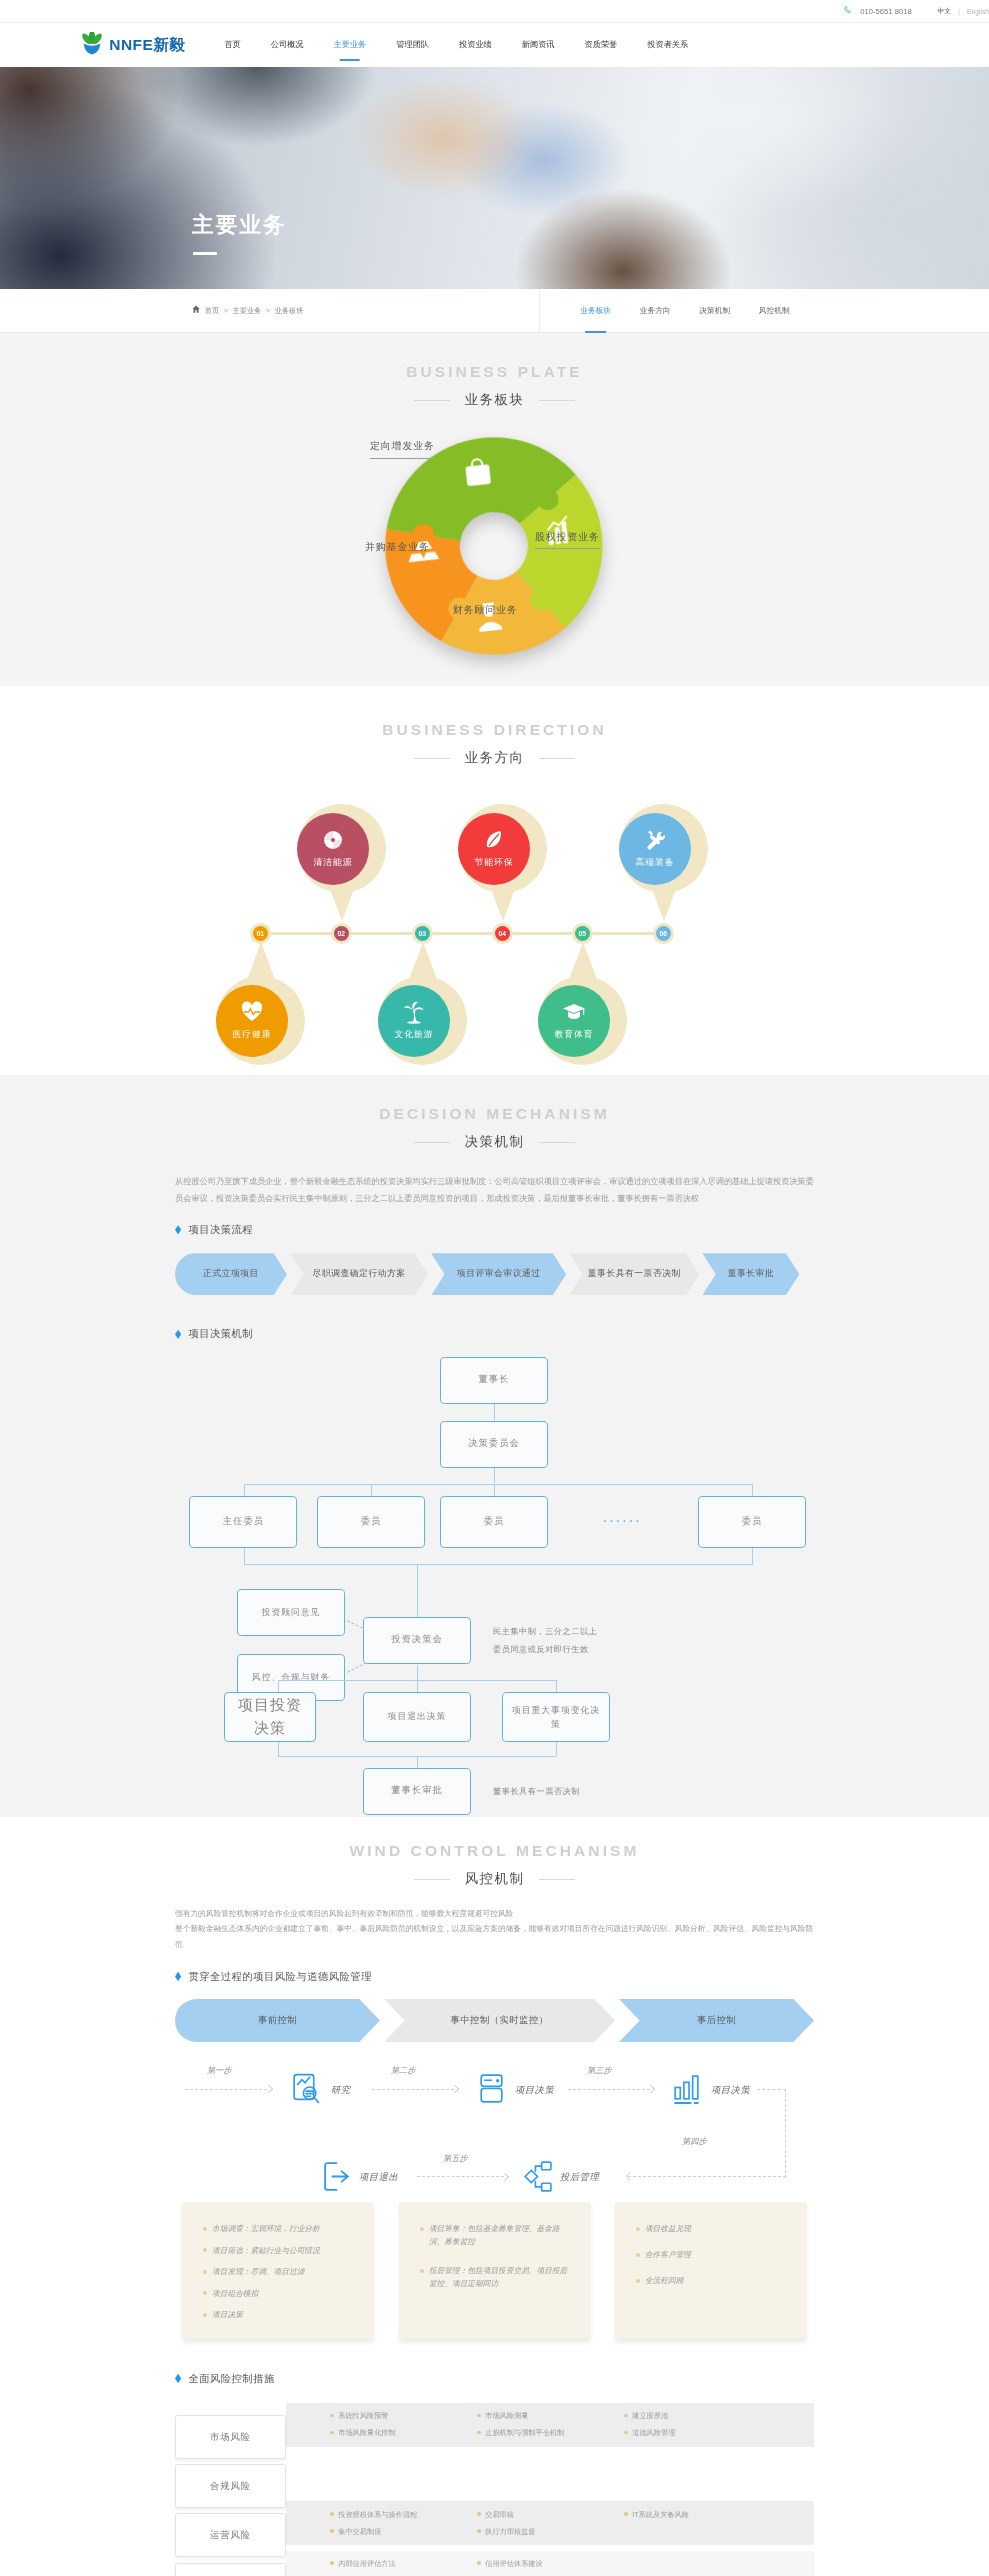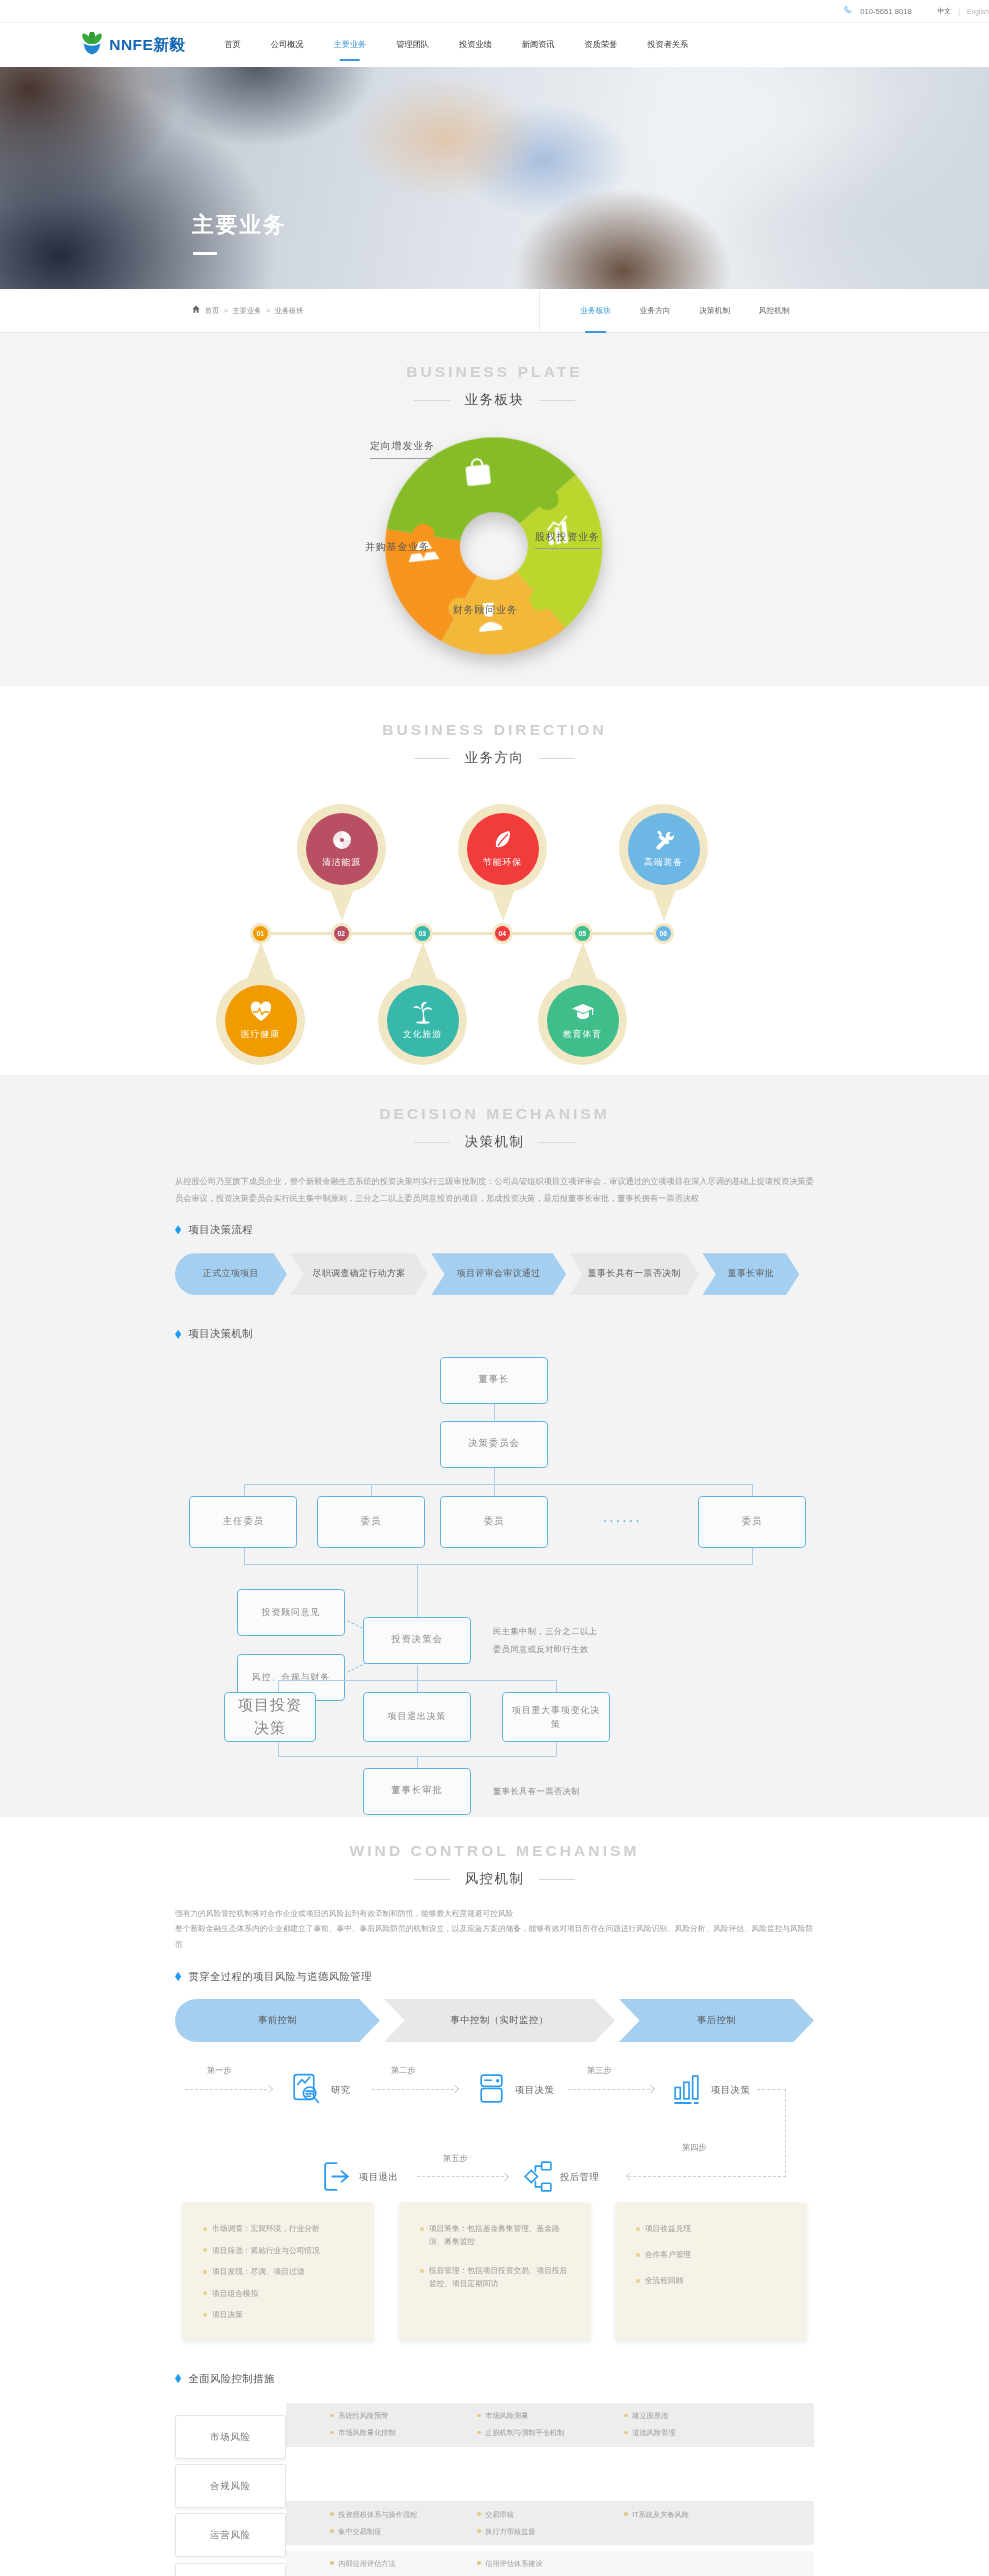--- a/index.html
+++ b/index.html
@@ -63,21 +63,21 @@
   .lbl-right { left:262px; top:106px;}
   .lbl-left { left:92px; top:116px;}
   .lbl-bottom { left:180px; top:179px;}
 
   
   .sec-dir { position:relative; height:389px; background:#fff; overflow:hidden; padding-top:35px;}
   .tl-bar { position:absolute; left:256px; top:246px; width:413px; height:3.1px; background:#efe3bd; border-radius:1.5px;}
   .tl-dot { position:absolute; top:237px; width:20.6px; height:20.6px; border-radius:50%; background:#f2e7c4; display:flex; align-items:center; justify-content:center; z-index:3;}
   .tl-dot i { width:15.5px; height:15.5px; border-radius:50%; display:flex; align-items:center; justify-content:center; color:#fff; font-size:6.7px; font-weight:bold; font-style:normal;}
   .pin { position:absolute; width:89px; z-index:2;}
-  .pin .bulb { width:89px; height:89px; border-radius:50%; background:#f2e7c4; display:flex; align-items:center; justify-content:center; position:relative; z-index:2;}
+  .pin .bulb { width:89px; height:89px; border-radius:50%; background:#f2e7c4; display:flex; align-items:center; position:relative; z-index:2;}
   .pin .tail-down { position:absolute; left:50%; transform:translateX(-50%); top:77px; width:0; height:0; border-left:15.5px solid transparent; border-right:15.5px solid transparent; border-top:40px solid #f2e7c4; z-index:1;}
   .pin .tail-up { position:absolute; left:50%; transform:translateX(-50%); top:-34px; width:0; height:0; border-left:15.5px solid transparent; border-right:15.5px solid transparent; border-bottom:40px solid #f2e7c4; z-index:1;}
   .core { width:72px; height:72px; border-radius:50%; display:flex; flex-direction:column; align-items:center; justify-content:center; gap:4.6px;}
   .core svg { width:24px; height:24px;}
   .core .lbl { color:#fff; font-size:8.8px; letter-spacing:1px;}
 
   
   .sec-dec { height:742px; background:#f3f3f3; overflow:hidden; padding-top:30px;}
   .dec-para { width:639px; margin:21.6px auto 0; font-size:8.2px; color:#9a9a9a; line-height:2.1; text-align:justify;}
   .dec-flowhead { width:639px; margin:15.5px auto 0;}
@@ -98,21 +98,21 @@
   .onote { position:absolute; font-size:8.2px; color:#8a8a8a; letter-spacing:0.5px;}
 
   
   .sec-wind { height:809px; background:#fff; overflow:hidden; padding-top:25px;}
   .wind-para { width:639px; margin:17.5px auto 0; font-size:7.7px; color:#9a9a9a; line-height:2.0;}
   .wind-headwrap { width:639px; margin:17.5px auto 0;}
   .ribbon2 { width:639px; margin:15.5px auto 0; display:flex; gap:4.1px; height:43px;}
   .rib2 { font-size:9.3px;}
   .rib2.rib-first { border-radius:21.6px 0 0 21.6px; clip-path:polygon(0 0, calc(100% - 20.6px) 0, 100% 50%, calc(100% - 20.6px) 100%, 0 100%);}
   .rib2.rib-mid { clip-path:polygon(0 0, calc(100% - 20.6px) 0, 100% 50%, calc(100% - 20.6px) 100%, 0 100%, 20.6px 50%);}
-  .steps { position:relative; width:639px; height:289px; margin:15.5px auto 0;}
+  .steps { position:relative; width:639px; height:289px; margin:15.5px auto 0;font-style:italic;}
   .stepnum { position:absolute; font-size:8.2px; color:#8a8a8a;}
   .steplbl { position:absolute; font-size:9.3px; color:#666; letter-spacing:0.5px;}
   .dash { position:absolute; border-top:1px dashed #cfcfcf;}
   .dashv { position:absolute; border-left:1px dashed #cfcfcf;}
   .chev { position:absolute; width:5.7px; height:5.7px; border-top:1px solid #cfcfcf; border-right:1px solid #cfcfcf;}
   .chev.r { transform:rotate(45deg);}
   .chev.l { transform:rotate(-135deg);}
   .sicon { position:absolute; width:33px; height:33px;}
   .bbox { position:absolute; top:144px; width:192px; height:137px; background:#f6f2e8; border-radius:3.1px; box-shadow:0 3.6px 4.6px rgba(0,0,0,.07); padding:21.6px 18.5px 10.3px 20.6px;}
   .bitem { display:flex; gap:5.2px; font-size:7.7px; color:#9a9a9a; line-height:1.65;}
@@ -495,21 +495,21 @@
       <span class="chev r" style="left:327px; top:116px"></span>
     <div class="sicon" style="left:346px; top:102px" data-interactable="false">
       <svg viewBox="0 0 64 64" fill="none" stroke="#2d9cf0" stroke-width="3.2" stroke-linecap="round">
         <path d="M8 32 l12-12 12 12 -12 12 z"></path>
         <rect x="40" y="4" width="18" height="15" rx="2"></rect>
         <rect x="40" y="45" width="18" height="15" rx="2"></rect>
         <path d="M28 22 V12 h12 M28 42 v10 h12"></path>
       </svg>
     </div>
     <span class="steplbl" style="left:385px; top:113px" data-interactable="false">投后管理</span>
-    <span class="stepnum" style="left:507px; top:84px" data-interactable="false">第四步</span>
+    <span class="stepnum" style="left:507px; top:78px" data-interactable="false">第四步</span>
     <div class="dash" style="left:453px; top:118px; width:158px"></div>
       <span class="chev l" style="left:452px; top:116px"></span>
 
     <div class="bbox bbox1" style="left:7.2px" data-interactable="false">
       <div class="bitem">
           <span class="bdot"></span>
           <span>市场调查：宏观环境，行业分析</span>
         </div>
       <div class="bitem">
           <span class="bdot"></span>

